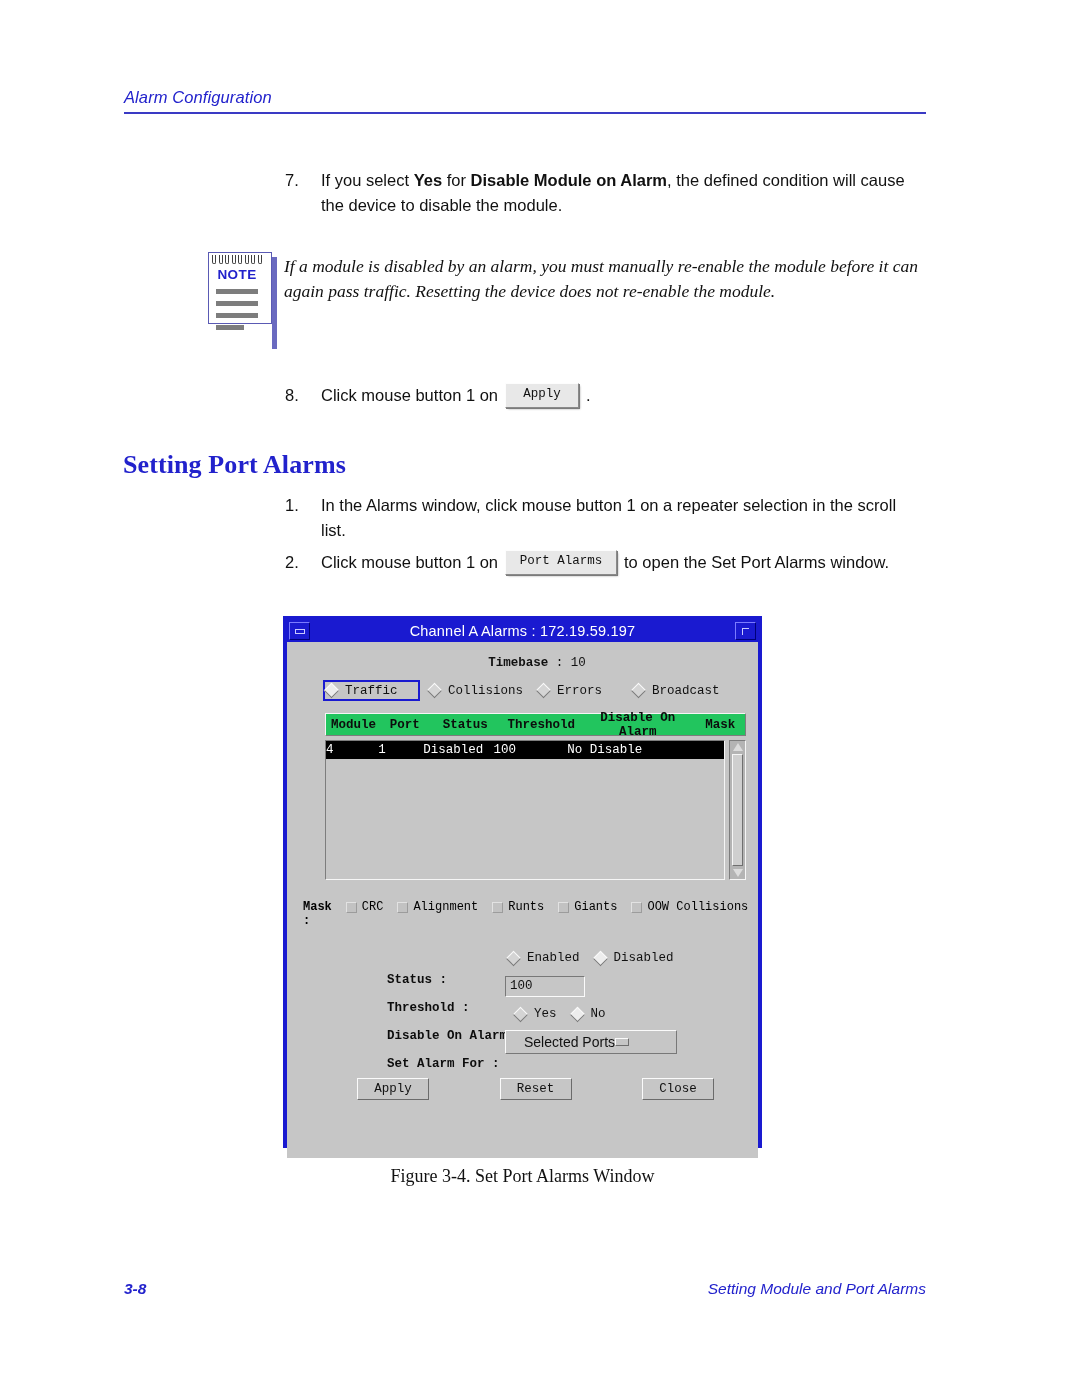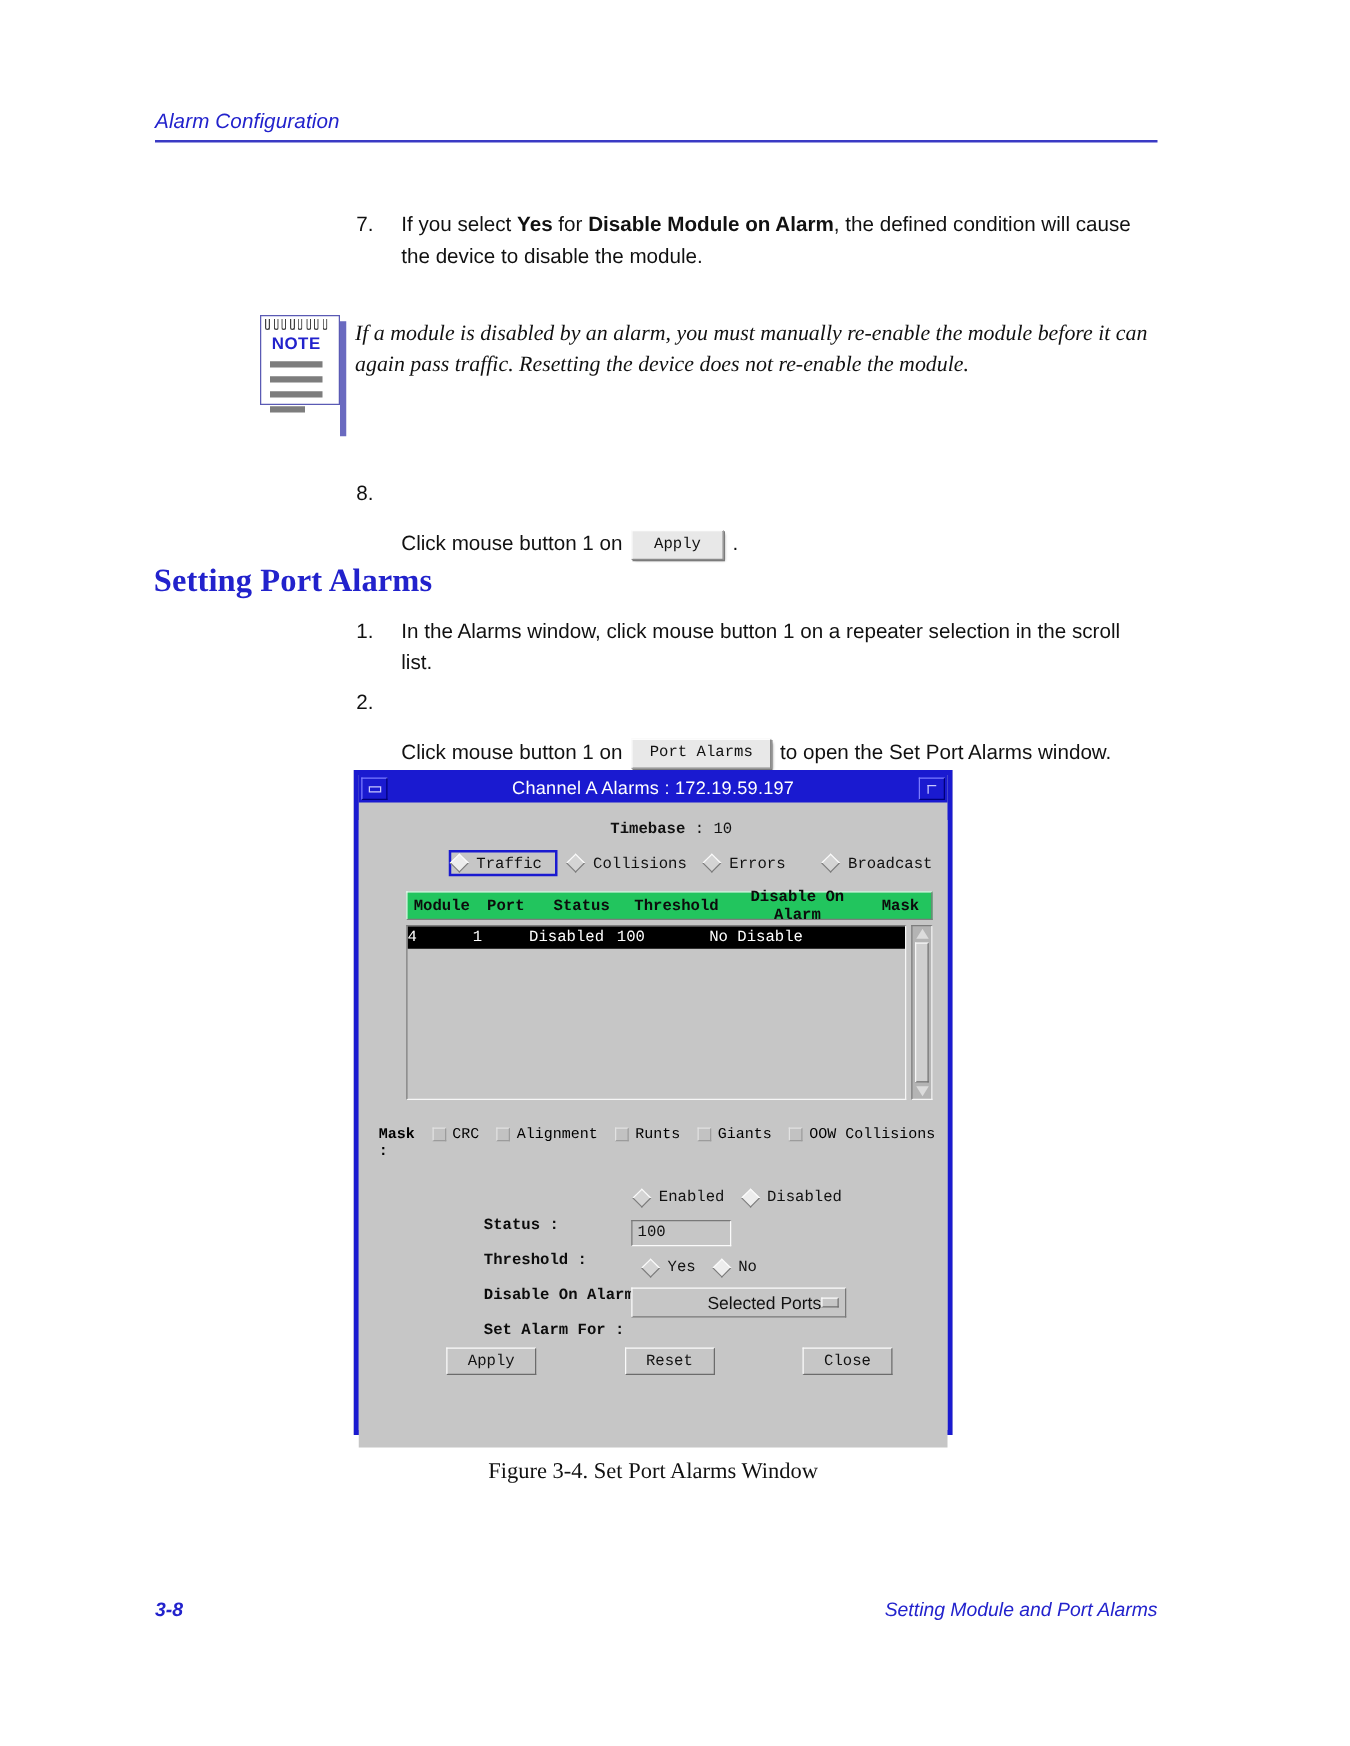--- a/index.html
+++ b/index.html
@@ -56,23 +56,21 @@
   }
   .b { font-weight: bold; }
 
   #step7 { left: 285px; top: 168px; width: 640px; }
   #step8 { left: 285px; top: 383px; width: 640px; }
   #stepA { left: 285px; top: 493px; width: 640px; }
   #stepB { left: 285px; top: 550px; width: 650px; }
 
   .step8-row, .stepB-row {
     display: flex;
-    align-items: center;
     flex-wrap: nowrap;
-    margin-top: 40px;
   }
 
   
   .inline-btn {
     display: inline-block;
     background: #e8e8e8;
     border: 1px solid #8a8a8a;
     border-top-color: #fdfdfd;
     border-left-color: #fdfdfd;
     box-shadow: 1px 1px 0 0 #7b7b7b, 2px 2px 2px -1px rgba(0,0,0,.35);
@@ -244,21 +242,21 @@
     margin-top: 14px;
     font-size: 12.5px;
     color: #111;
     padding-left: 29px;
   }
   .timebase .lbl { font-weight: bold; }
 
   .radio-row {
     display: flex;
     align-items: center;
-    margin: 10px 0 0 72px;
+    margin: 10px 0 0 36px;
     font-size: 12.5px;
   }
   .radio-item {
     display: flex;
     align-items: center;
     margin-right: 6px;
     padding: 2px 6px 2px 3px;
   }
   .radio-item.focused {
     border: 2px solid #1a1ad0;
@@ -417,22 +415,22 @@
   }
   .optmenu {
     width: 172px;
     height: 24px;
     background: #c6c6c6;
     border: 1.6px solid;
     border-color: #fbfbfb #787878 #787878 #fbfbfb;
     box-sizing: border-box;
     display: flex;
     align-items: center;
-    justify-content: flex-end;
-    padding: 0 5px 0 6px;
+    justify-content: flex-start;
+    padding: 0 5px 0 18px;
     font-family: "Liberation Sans", sans-serif;
     font-size: 14px;
     color: #111;
   }
   .optmark {
     width: 14px; height: 8px;
     background: #c6c6c6;
     border: 1.5px solid;
     border-color: #fbfbfb #6f6f6f #6f6f6f #fbfbfb;
     box-sizing: border-box;

